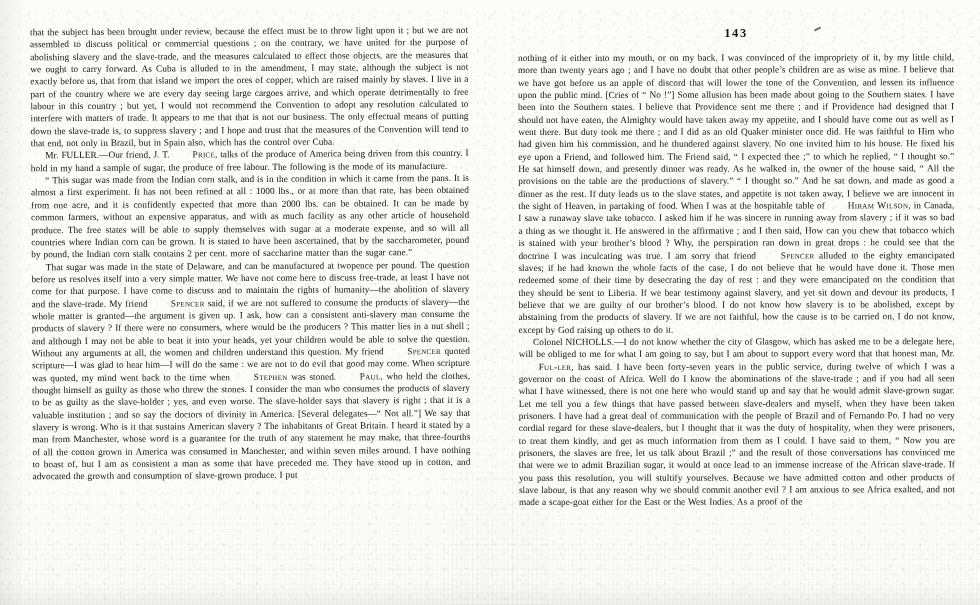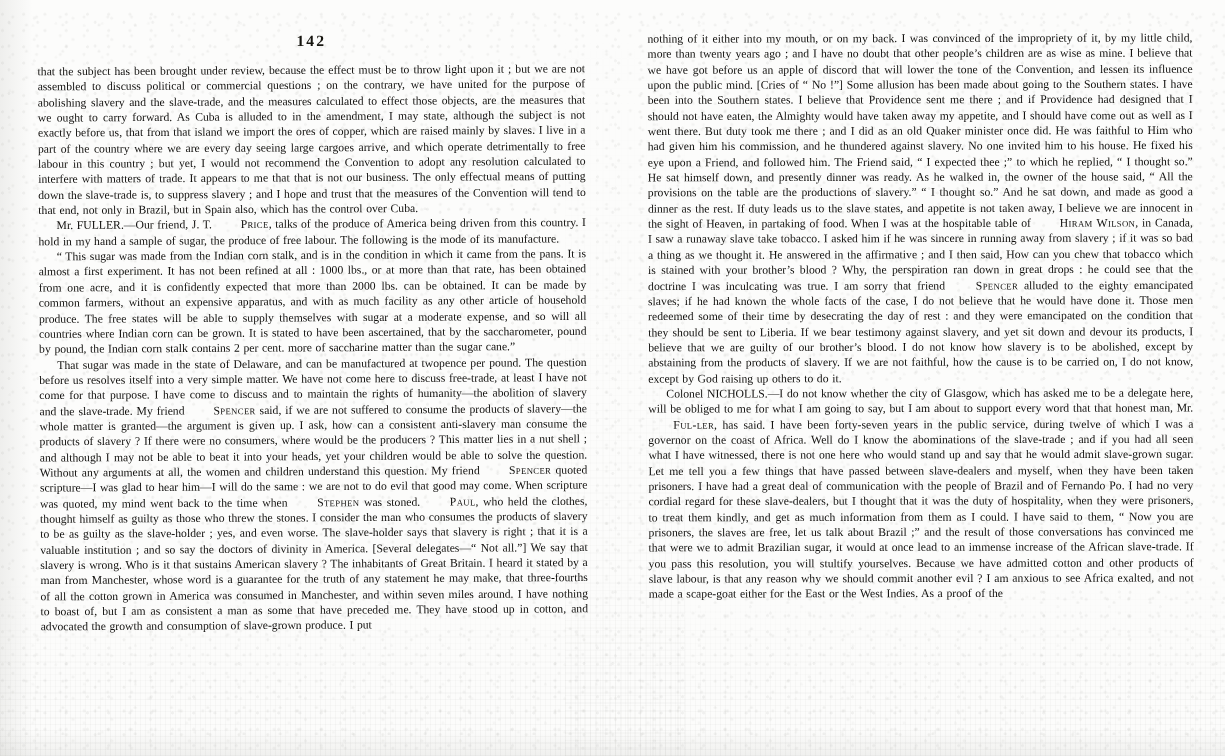--- a/index.html
+++ b/index.html
@@ -145,32 +145,33 @@
 </head>
 <body>
 
 <div id="page">
 
   <div class="paper-base"></div>
 
   <div class="spread">
 
     <div class="page-col left">
-      <div class="folio">
-        <span>142</span>
-      </div>
       <div class="col-body ink">
           <p class="first">that the subject has been brought under review, because the effect must be to throw light upon it ; but we are not assembled to discuss political or commercial questions ; on the contrary, we have united for the purpose of abolishing slavery and the slave-trade, and the measures calculated to effect those objects, are the measures that we ought to carry forward.   As Cuba is alluded to in the amendment, I may state, although the subject is not exactly before us, that from that island we import the ores of copper, which are raised mainly by slaves.   I live in a part of the country where we are every day seeing large cargoes arrive, and which operate detrimentally to free labour in this country ; but yet, I would not recommend the Convention to adopt any resolution calculated to interfere with matters of trade.   It appears to me that that is not our business.   The only effectual means of putting down the slave-trade is, to suppress slavery ; and I hope and trust that the measures of the Convention will tend to that end, not only in Brazil, but in Spain also, which has the control over Cuba.</p>
           <p>Mr. FULLER.—Our friend, J. T. <span class="sc">Price</span>, talks of the produce of America being driven from this country.   I hold in my hand a sample of sugar, the produce of free labour.   The following is the mode of its manufacture.</p>
           <p>“ This sugar was made from the Indian corn stalk, and is in the condition in which it came from the pans.   It is almost a first experiment.   It has not been refined at all : 1000 lbs., or at more than that rate, has been obtained from one acre, and it is confidently expected that more than 2000 lbs. can be obtained.   It can be made by common farmers, without an expensive apparatus, and with as much facility as any other article of household produce.   The free states will be able to supply themselves with sugar at a moderate expense, and so will all countries where Indian corn can be grown.   It is stated to have been ascertained, that by the saccharometer, pound by pound, the Indian corn stalk contains 2 per cent. more of saccharine matter than the sugar cane.”</p>
           <p>That sugar was made in the state of Delaware, and can be manufactured at twopence per pound.   The question before us resolves itself into a very simple matter.   We have not come here to discuss free-trade, at least I have not come for that purpose.   I have come to discuss and to maintain the rights of humanity—the abolition of slavery and the slave-trade.   My friend <span class="sc">Spencer</span> said, if we are not suffered to consume the products of slavery—the whole matter is granted—the argument is given up.   I ask, how can a consistent anti-slavery man consume the products of slavery ? If there were no consumers, where would be the producers ?   This matter lies in a nut shell ; and although I may not be able to beat it into your heads, yet your children would be able to solve the question.   Without any arguments at all, the women and children understand this question.   My friend <span class="sc">Spencer</span> quoted scripture—I was glad to hear him—I will do the same : we are not to do evil that good may come.   When scripture was quoted, my mind went back to the time when <span class="sc">Stephen</span> was stoned.   <span class="sc">Paul</span>, who held the clothes, thought himself as guilty as those who threw the stones.   I consider the man who consumes the products of slavery to be as guilty as the slave-holder ; yes, and even worse.   The slave-holder says that slavery is right ; that it is a valuable institution ; and so say the doctors of divinity in America.   [Several delegates—“ Not all.”]   We say that slavery is wrong.   Who is it that sustains American slavery ?   The inhabitants of Great Britain.   I heard it stated by a man from Manchester, whose word is a guarantee for the truth of any statement he may make, that three-fourths of all the cotton grown in America was consumed in Manchester, and within seven miles around.   I have nothing to boast of, but I am as consistent a man as some that have preceded me.   They have stood up in cotton, and advocated the growth and consumption of slave-grown produce.   I put</p>
         </div>
     </div>
 
     <div class="page-col right">
+      <div class="folio">
+        <span>143</span>
+        <span class="stray-mark"></span>
+      </div>
       <div class="col-body ink">
           <p class="first">nothing of it either into my mouth, or on my back.   I was convinced of the impropriety of it, by my little child, more than twenty years ago ; and I have no doubt that other people’s children are as wise as mine.   I believe that we have got before us an apple of discord that will lower the tone of the Convention, and lessen its influence upon the public mind.   [Cries of “ No !”]   Some allusion has been made about going to the Southern states.   I have been into the Southern states.   I believe that Providence sent me there ; and if Providence had designed that I should not have eaten, the Almighty would have taken away my appetite, and I should have come out as well as I went there.   But duty took me there ; and I did as an old Quaker minister once did.   He was faithful to Him who had given him his commission, and he thundered against slavery.   No one invited him to his house.   He fixed his eye upon a Friend, and followed him.   The Friend said, “ I expected thee ;” to which he replied, “ I thought so.”   He sat himself down, and presently dinner was ready.   As he walked in, the owner of the house said, “ All the provisions on the table are the productions of slavery.”   “ I thought so.”   And he sat down, and made as good a dinner as the rest.   If duty leads us to the slave states, and appetite is not taken away, I believe we are innocent in the sight of Heaven, in partaking of food.   When I was at the hospitable table of <span class="sc">Hiram Wilson</span>, in Canada, I saw a runaway slave take tobacco.   I asked him if he was sincere in running away from slavery ; if it was so bad a thing as we thought it.   He answered in the affirmative ; and I then said, How can you chew that tobacco which is stained with your brother’s blood ?   Why, the perspiration ran down in great drops : he could see that the doctrine I was inculcating was true.   I am sorry that friend <span class="sc">Spencer</span> alluded to the eighty emancipated slaves; if he had known the whole facts of the case, I do not believe that he would have done it.   Those men redeemed some of their time by desecrating the day of rest : and they were emancipated on the condition that they should be sent to Liberia.   If we bear testimony against slavery, and yet sit down and devour its products, I believe that we are guilty of our brother’s blood.   I do not know how slavery is to be abolished, except by abstaining from the products of slavery.   If we are not faithful, how the cause is to be carried on, I do not know, except by God raising up others to do it.</p>
           <p>Colonel NICHOLLS.—I do not know whether the city of Glasgow, which has asked me to be a delegate here, will be obliged to me for what I am going to say, but I am about to support every word that that honest man, Mr. <span class="sc">Ful-ler</span>, has said.   I have been forty-seven years in the public service, during twelve of which I was a governor on the coast of Africa.   Well do I know the abominations of the slave-trade ; and if you had all seen what I have witnessed, there is not one here who would stand up and say that he would admit slave-grown sugar.   Let me tell you a few things that have passed between slave-dealers and myself, when they have been taken prisoners.   I have had a great deal of communication with the people of Brazil and of Fernando Po.   I had no very cordial regard for these slave-dealers, but I thought that it was the duty of hospitality, when they were prisoners, to treat them kindly, and get as much information from them as I could.   I have said to them, “ Now you are prisoners, the slaves are free, let us talk about Brazil ;” and the result of those conversations has convinced me that were we to admit Brazilian sugar, it would at once lead to an immense increase of the African slave-trade.   If you pass this resolution, you will stultify yourselves. Because we have admitted cotton and other products of slave labour, is that any reason why we should commit another evil ?   I am anxious to see Africa exalted, and not made a scape-goat either for the East or the West Indies.   As a proof of the</p>
         </div>
     </div>
 
   </div>
 
   <div class="noise-gutter"></div>
   <div class="scan-noise"></div>

